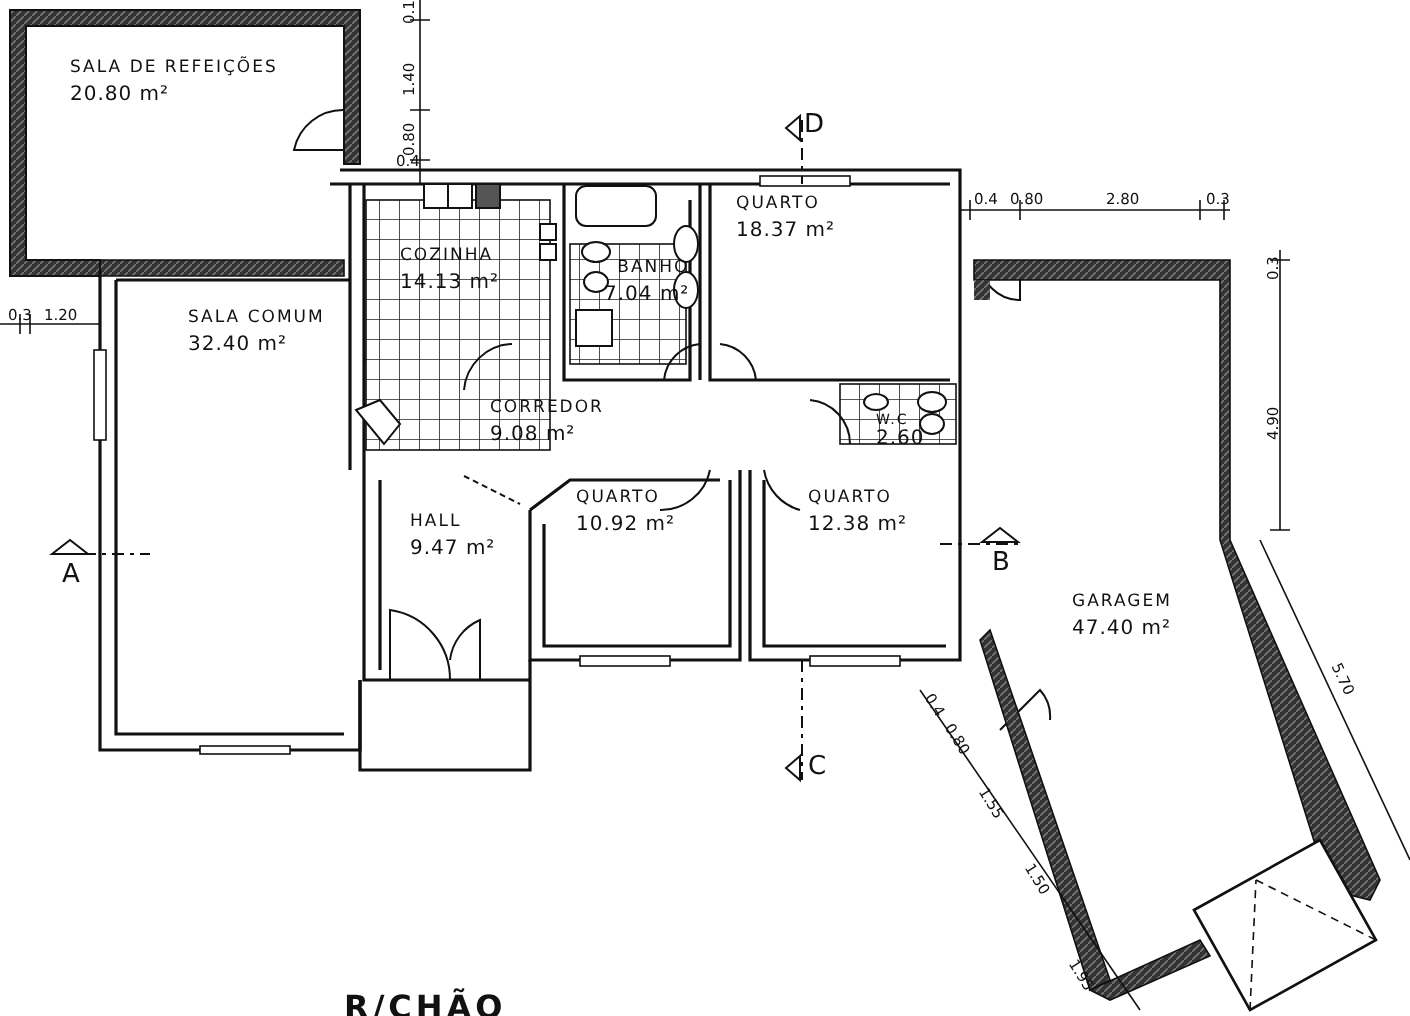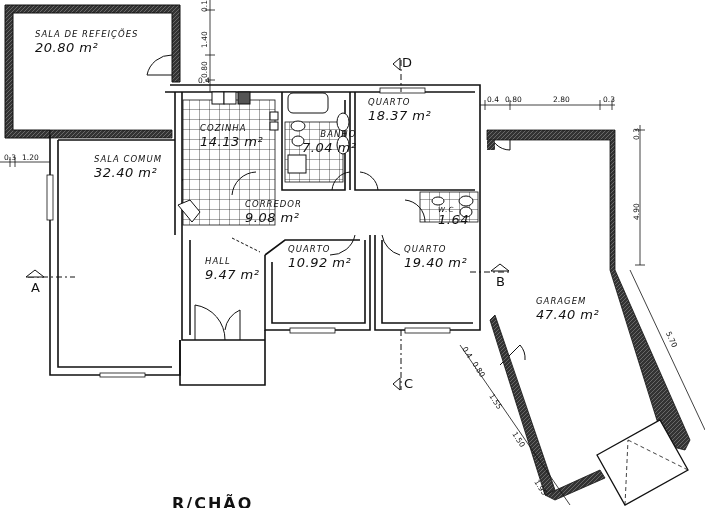--- a/index.html
+++ b/index.html
@@ -1,21 +1,21 @@
 <!DOCTYPE html>
 <html><head>
   <meta charset="utf-8">
   <style>
     html, body { margin: 0; padding: 0; background: #ffffff; }
     body { width: 705px; height: 508px; overflow: hidden; position: relative;
            font-family: "DejaVu Sans", sans-serif; color: #111; }
     #plan { position: absolute; left: 0; top: 0; }
     .room-label { position: absolute; font-family: "DejaVu Sans", sans-serif;
-                  font-size: 8.5px; letter-spacing: 1px; color: #111; line-height: 13px; white-space: nowrap; font-style: italic; }
-    .room-label .area { font-size: 13px; letter-spacing: 0.5px; }
+                  font-size: 8.5px; letter-spacing: 1px; color: #111; line-height: 13px; white-space: nowrap; }
+    .room-label .area { font-size: 10px; letter-spacing: 0.5px; }
     .dim { position: absolute; font-family: "DejaVu Sans", sans-serif; font-size: 7.5px; color: #111; white-space: nowrap; }
     .vert { transform: rotate(-90deg); transform-origin: left top; }
     .diag { transform-origin: left top; }
     .section-mark { position: absolute; font-family: "DejaVu Sans", sans-serif; font-size: 13px; color: #111; }
     .floor-title { position: absolute; font-family: "DejaVu Sans", sans-serif; font-size: 16px;
                    letter-spacing: 2px; color: #111; font-weight: bold; }
   </style>
 </head>
 <body>
 
@@ -182,33 +182,33 @@
 <div class="room-label" style="left:70px;top:153px;margin-left:24px;">
   <div>SALA COMUM</div>
   <div class="area">32.40 m²</div>
 </div>
 <div class="room-label" style="left:245px;top:198px;">
   <div>CORREDOR</div>
   <div class="area">9.08 m²</div>
 </div>
 <div class="room-label" style="left:438px;top:206px;font-size:7px;line-height:9px;">
   <div>W.C</div>
-  <div class="area">1.64</div>
+  <div class="area">2.60</div>
 </div>
 <div class="room-label" style="left:205px;top:255px;">
   <div>HALL</div>
   <div class="area">9.47 m²</div>
 </div>
 <div class="room-label" style="left:288px;top:243px;">
   <div>QUARTO</div>
   <div class="area">10.92 m²</div>
 </div>
 <div class="room-label" style="left:404px;top:243px;">
   <div>QUARTO</div>
-  <div class="area">19.40 m²</div>
+  <div class="area">12.38 m²</div>
 </div>
 <div class="room-label" style="left:536px;top:295px;">
   <div>GARAGEM</div>
   <div class="area">47.40 m²</div>
 </div>
 
 <div class="dim vert" style="left:200px;top:12px;">0.1</div>
 <div class="dim vert" style="left:200px;top:48px;">1.40</div>
 <div class="dim vert" style="left:200px;top:78px;">0.80</div>
 <div class="dim" style="left:198px;top:76px;">0.4</div>

